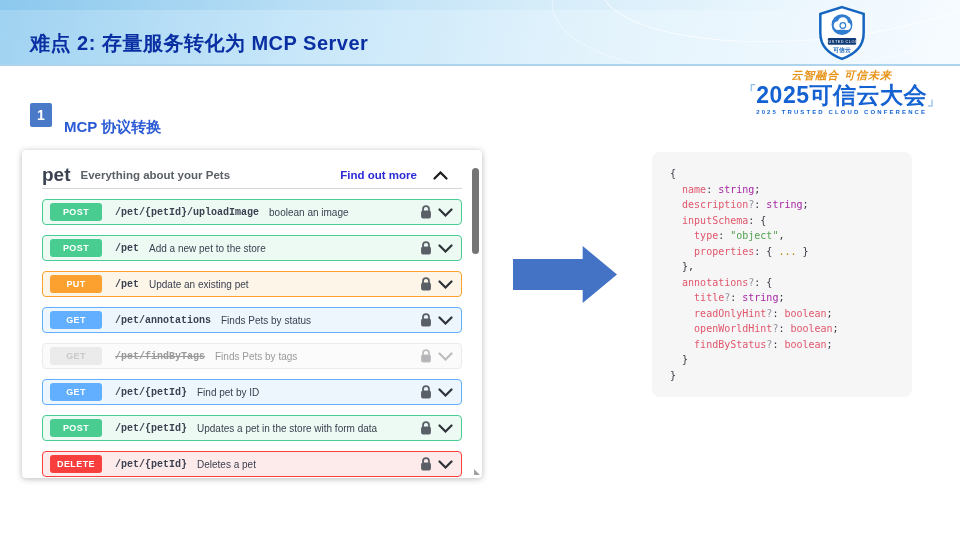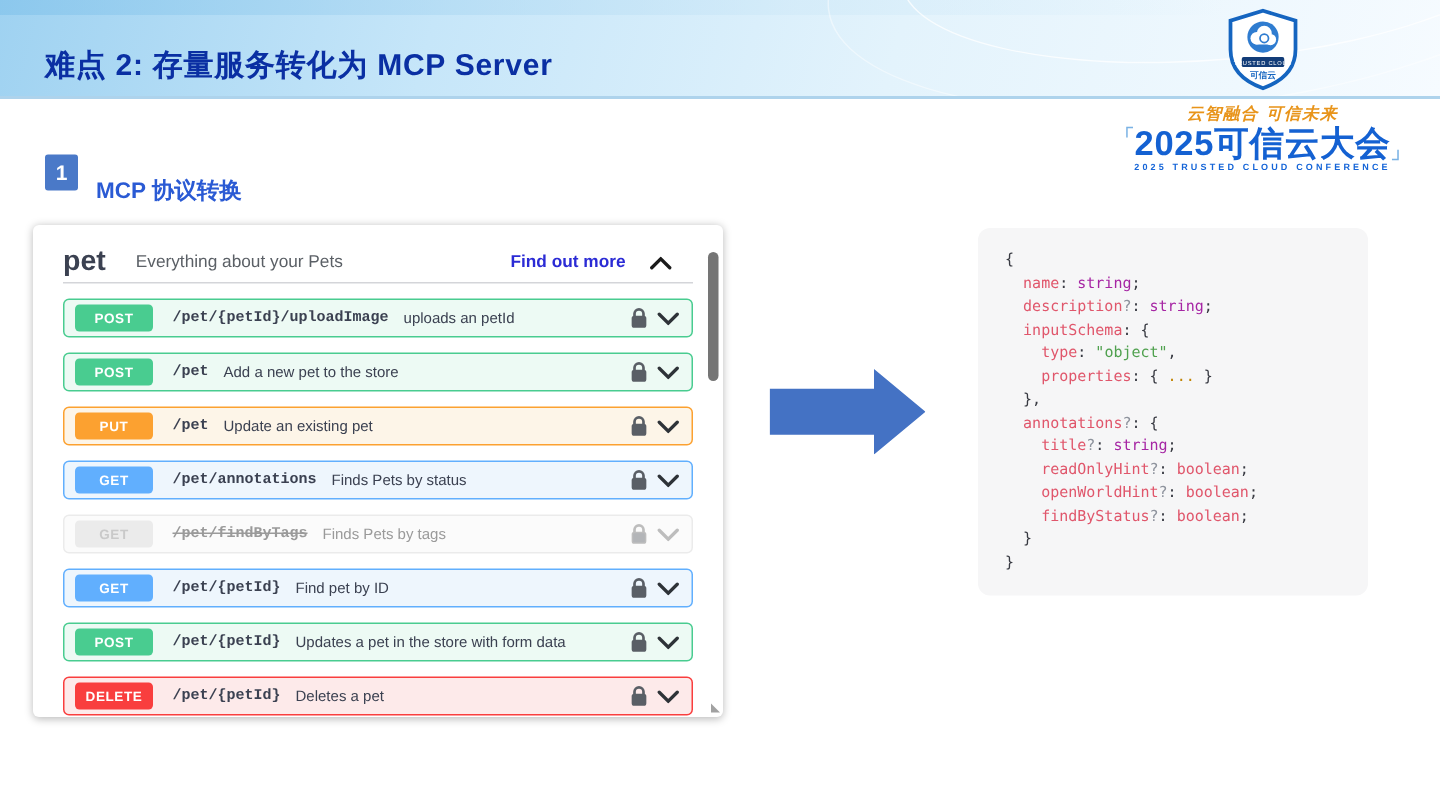--- a/index.html
+++ b/index.html
@@ -48,21 +48,21 @@
   }
 
   
   .api-panel{
     position:absolute; left:22px; top:150px; width:460px; height:328px;
     background:#fff; border-radius:4px; box-shadow:0 1px 6px rgba(0,0,0,.28);
     padding:0 20px; overflow:hidden;
   }
   .api-head{ display:flex; align-items:center; padding-top:12px; height:38px; }
   .api-group{ font-size:19px; font-weight:bold; color:#3b4151; }
-  .api-group-desc{ font-size:11.5px; color:#5b6066; margin-left:20px; }
+  .api-group-desc{ font-size:11.5px; color:#5b6066; margin-left:10px;font-weight:bold; }
   .api-head-spacer{ flex:1; }
   .api-link{ font-size:11.5px; font-weight:bold; color:#2b2bd5; cursor:pointer; }
   .chevron-up{ margin-left:16px; margin-right:14px; display:flex; }
   .api-divider{ border-bottom:1px solid rgba(59,65,81,.22); }
 
   .api-row{
     display:flex; align-items:center; height:26px; margin-top:10px;
     border:1.5px solid var(--c); background:var(--bg); border-radius:4px;
   }
   .method-badge{
@@ -165,21 +165,21 @@
       <svg width="15" height="9" viewBox="0 0 15 9">
           <polyline points="1.5,7.5 7.5,1.5 13.5,7.5" fill="none" stroke="#1b1b1b" stroke-width="2.2" stroke-linecap="round"></polyline>
         </svg>
     </span>
   </div>
   <div class="api-divider"></div>
   <div>
       <div class="api-row tone-green">
     <span class="method-badge">POST</span>
     <span class="endpoint-path">/pet/{petId}/uploadImage</span>
-    <span class="endpoint-desc">uploads an petId</span>
+    <span class="endpoint-desc">boolean an image</span>
     <span class="row-spacer"></span>
     <span class="lock-icon">
       <svg width="12" height="14" viewBox="0 0 12 14">
         <path d="M3 6 V4.2 a3 3 0 0 1 6 0 V6" fill="none" stroke="#5a5f66" stroke-width="1.8"></path>
         <rect x="1.6" y="6" width="8.8" height="7" rx="1.2" fill="#5a5f66" stroke="#5a5f66"></rect>
       </svg>
     </span>
     <span class="chevron-down">
       <svg width="15" height="9" viewBox="0 0 15 9">
             <polyline points="1.5,1.5 7.5,7.5 13.5,1.5" fill="none" stroke="#2e3338" stroke-width="2.2" stroke-linecap="round"></polyline>

